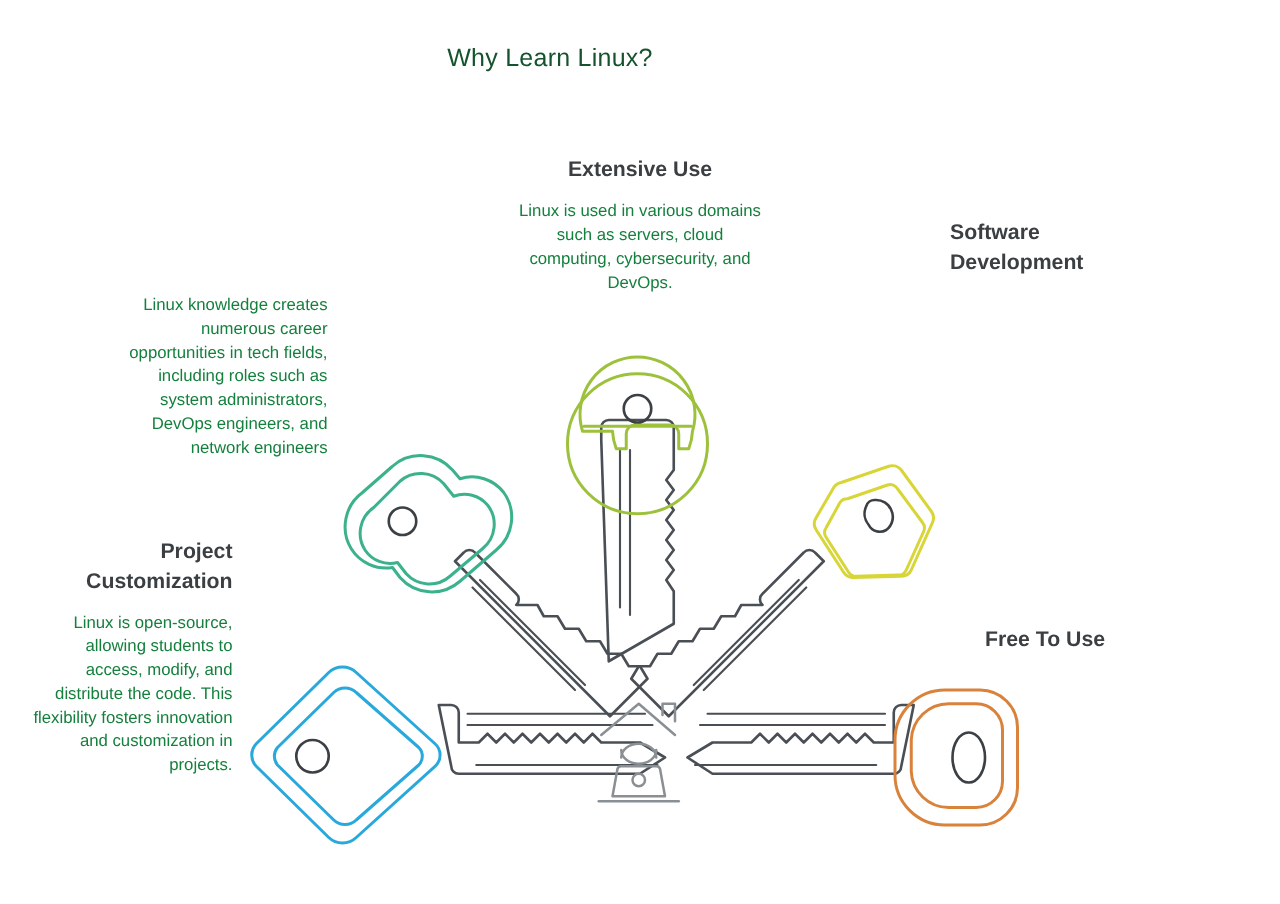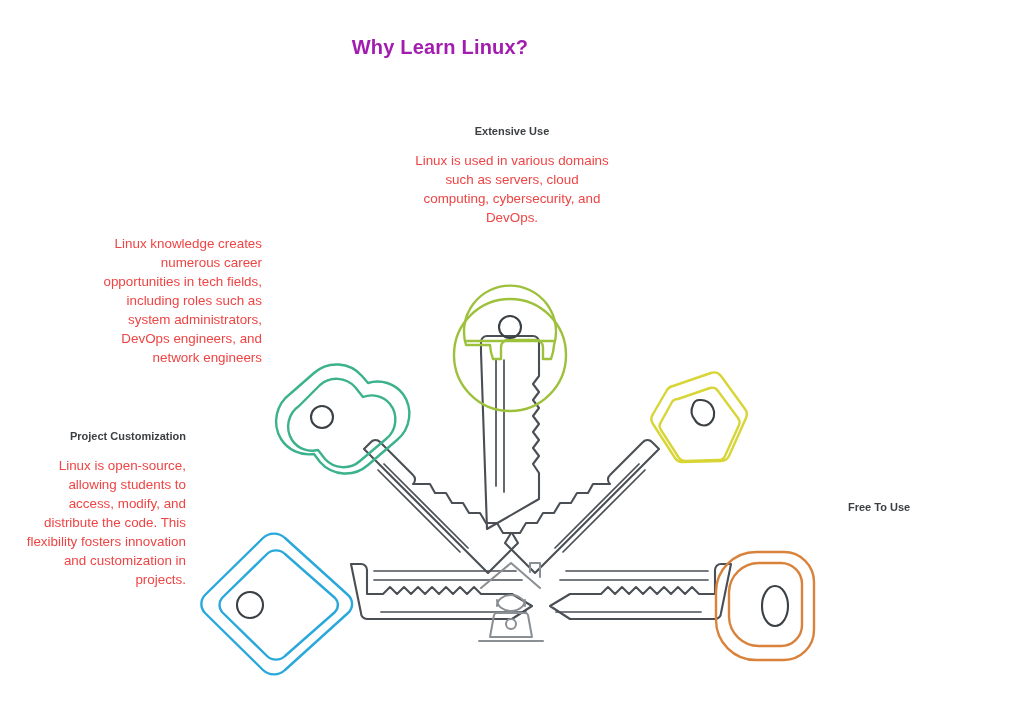--- a/index.html
+++ b/index.html
@@ -16,46 +16,46 @@
     height: 723px;
     background: #ffffff;
   }
   .page-title {
     position: absolute;
     top: 36px;
     left: 0;
     width: 880px;
     text-align: center;
     font-size: 20px;
-    font-weight: 700;
-    color: #a21caf;
+    font-weight: 400;
+    color: #14532d;
     letter-spacing: 0.2px;
   }
   .block { position: absolute; }
   .block h3 {
-    font-size: 11px;
+    font-size: 17px;
     font-weight: bold;
     color: #3b3f42;
     line-height: 1.42;
     margin-bottom: 11px;
   }
   .block p {
     font-size: 13.4px;
     font-weight: 400;
-    color: #ef4444;
+    color: #15803d;
     line-height: 1.42;
   }
   .align-right { text-align: right; }
   .align-left  { text-align: left; }
   .align-center{ text-align: center; }
 
   
   #blk-extensive   { top: 124px; left: 412px; width: 200px; }
   #blk-software    { top: 174px; left: 760px; width: 182px; }
-  #blk-free        { top: 500px; left: 848px; width: 172px; }
+  #blk-free        { top: 500px; left: 788px; width: 172px; }
   #blk-career      { top: 234px; left: 100px; width: 162px; }
   #blk-project     { top: 429px; left: 20px; width: 166px; }
 
   #art {
     position: absolute;
     top: 0; left: 0;
     width: 1024px;
     height: 723px;
     pointer-events: none;
   }
@@ -171,20 +171,21 @@
     </g>
 
   </svg>
 
   <div class="block align-center" id="blk-extensive">
     <h3>Extensive Use</h3>
     <p>Linux is  used in various domains such as servers, cloud computing, cybersecurity, and DevOps.</p>
   </div>
 
   <div class="block align-left" id="blk-software">
+    <h3>Software Development</h3>
   </div>
 
   <div class="block align-left" id="blk-free">
     <h3>Free To Use</h3>
   </div>
 
   <div class="block align-right" id="blk-career">
     <p>Linux knowledge creates numerous career opportunities in tech fields, including roles such as system administrators, DevOps engineers, and network engineers</p>
   </div>
 

